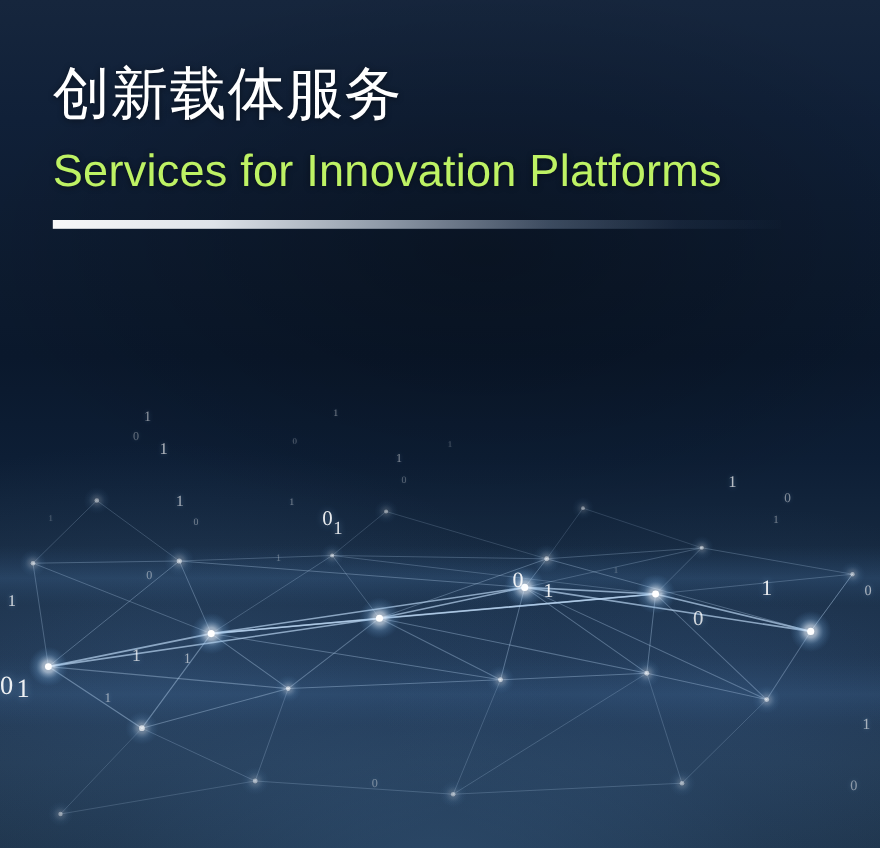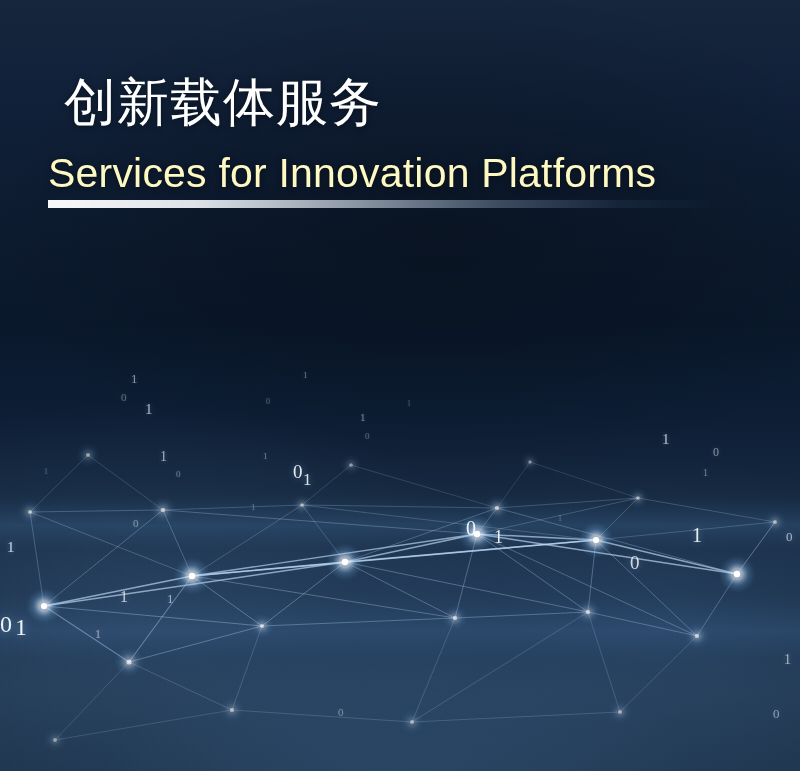--- a/index.html
+++ b/index.html
@@ -69,26 +69,26 @@
     left: 48px;
     top: 56px;
     z-index: 5;
   }
   .title-cn {
     color: #ffffff;
     font-size: 52px;
     line-height: 1.18;
     letter-spacing: 1px;
     font-weight: 400;
-    margin: 16px;
+    margin: 0;
     text-shadow: 0 1px 6px rgba(0,0,0,0.45);
     white-space: pre;
   }
   .title-en {
-    color: #fef9c3;
+    color: #bef264;
     font-size: 41px;
     line-height: 1.2;
     font-weight: 300;
     margin: 14px 0 0 0;
     letter-spacing: 0.2px;
     text-shadow: 0 1px 6px rgba(0,0,0,0.45);
     white-space: pre;
   }
   .divider {
     position: absolute;

